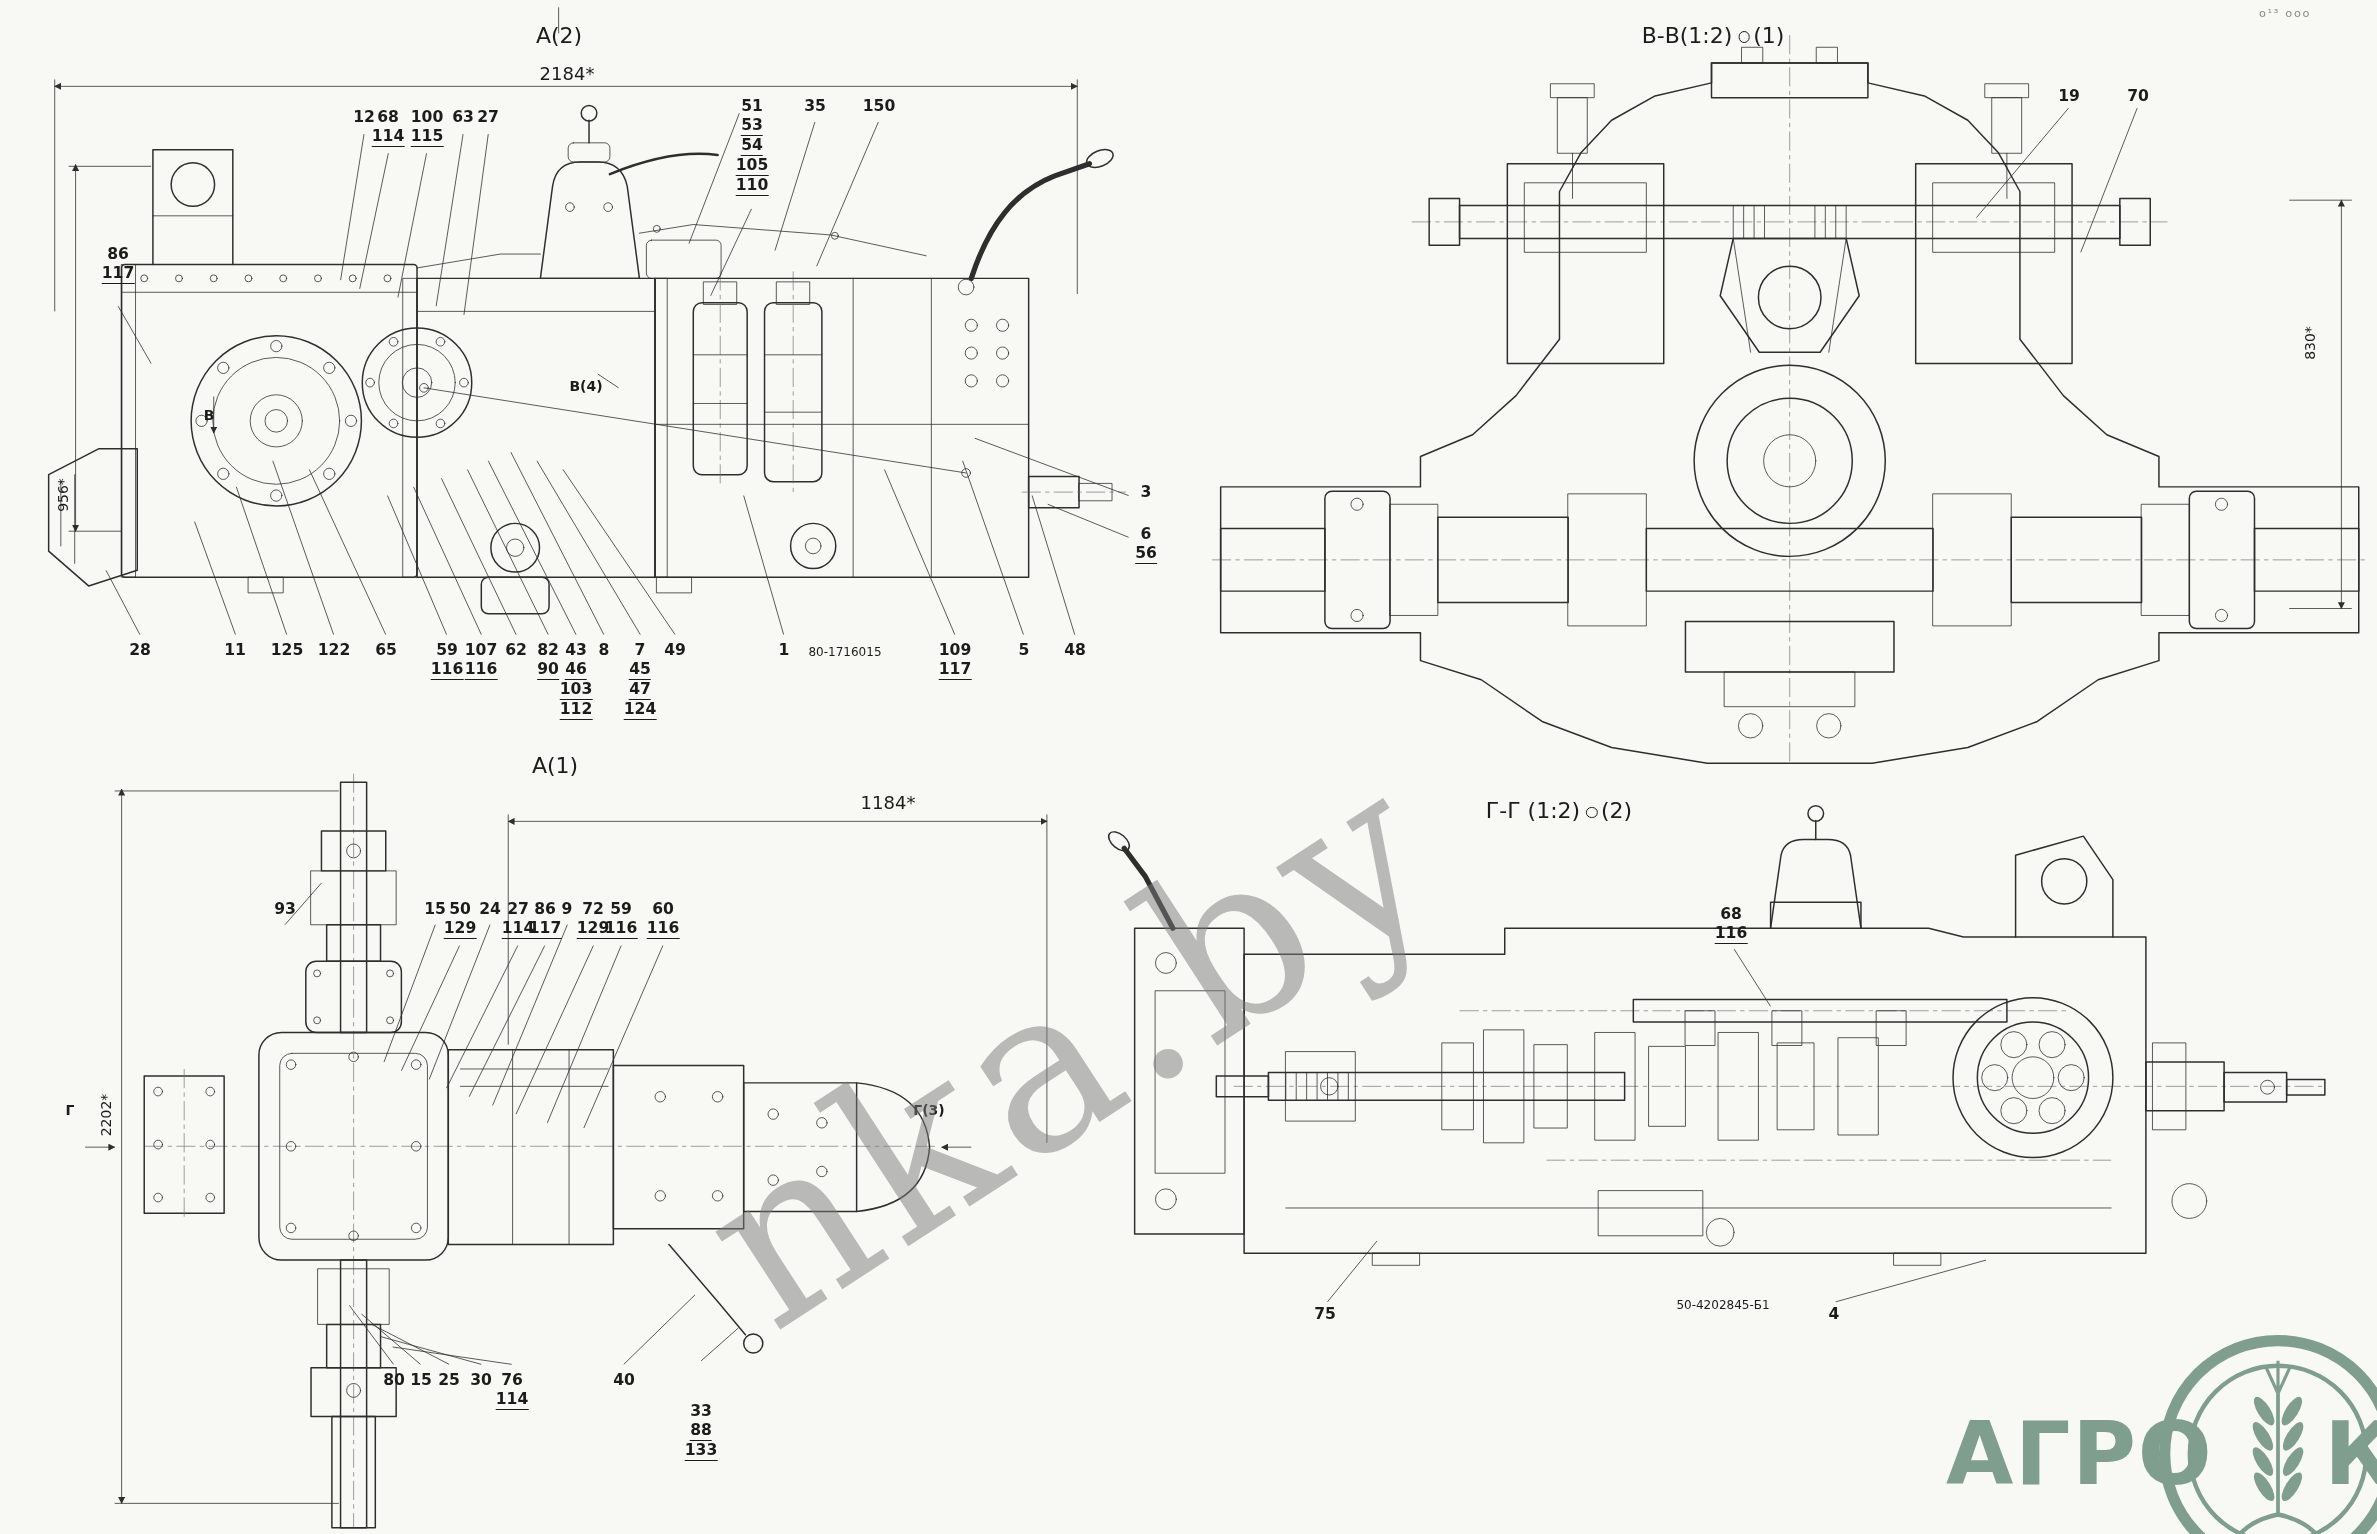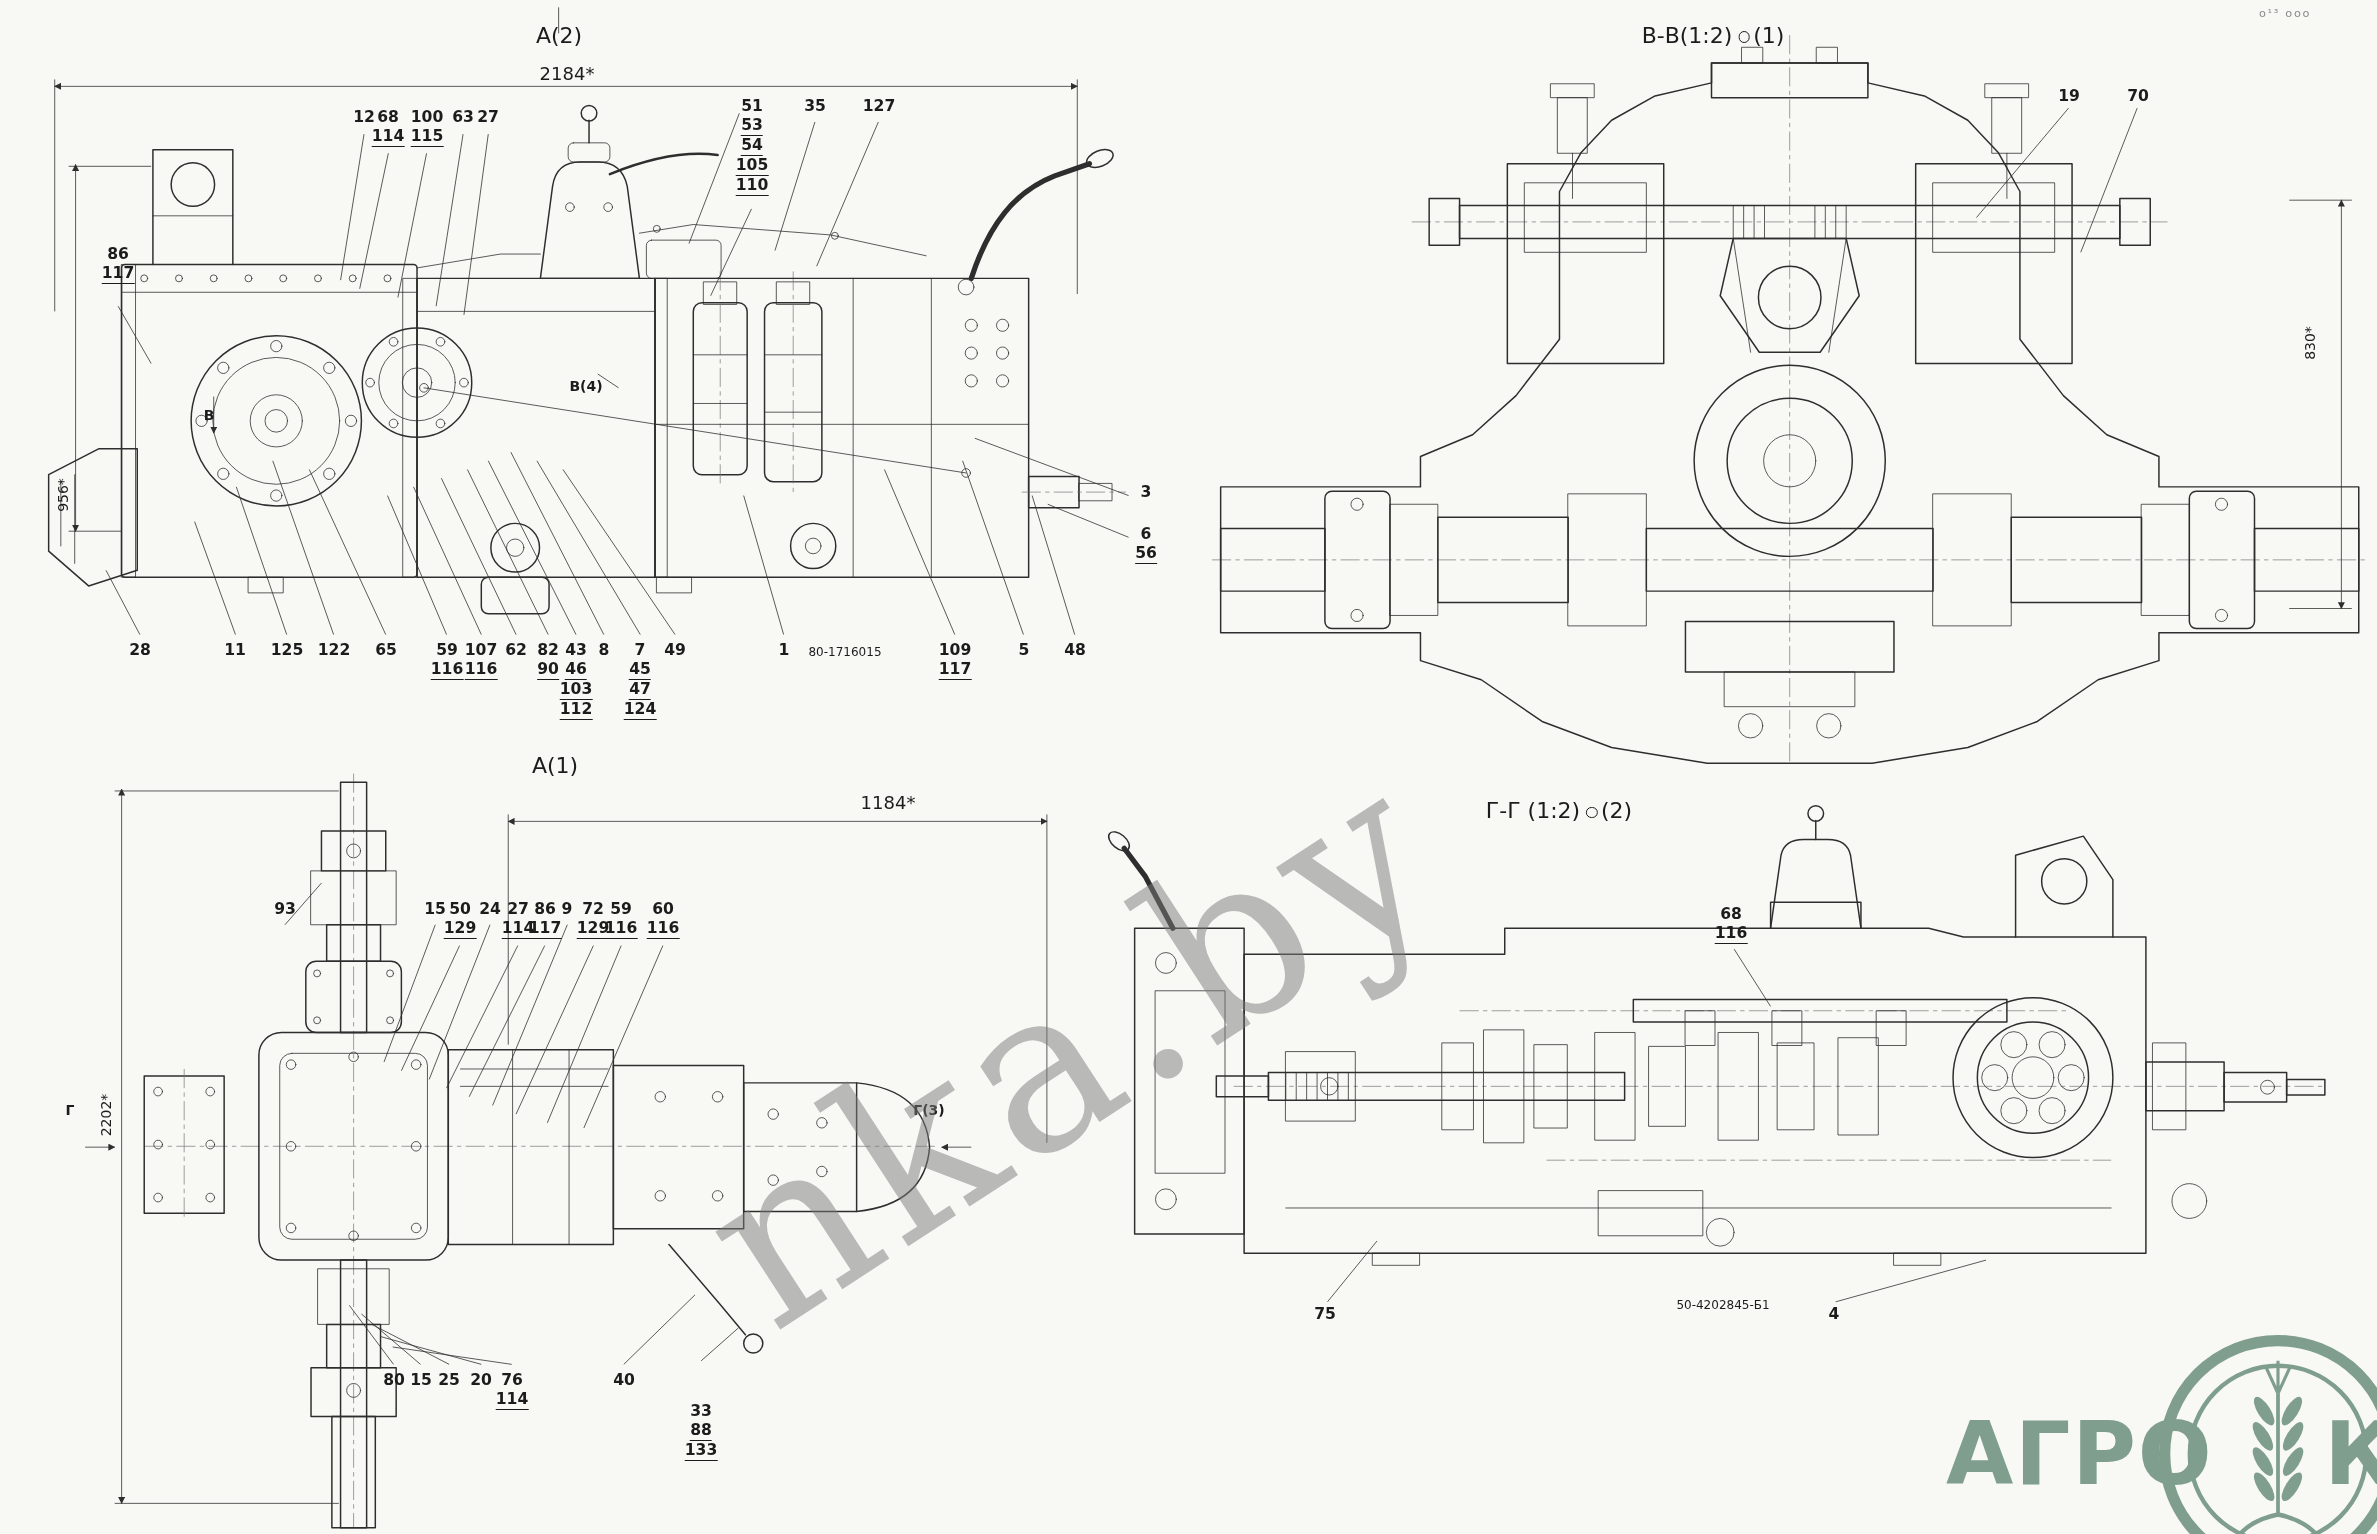--- a/index.html
+++ b/index.html
@@ -526,21 +526,21 @@
       <span>51</span>
       <span class="u">53</span>
       <span class="u">54</span>
       <span class="u">105</span>
       <span class="u">110</span>
     </div>
 <div class="callout" style="left:815px;top:97px">
       <span>35</span>
     </div>
 <div class="callout" style="left:879px;top:97px">
-      <span>127</span>
+      <span>150</span>
     </div>
 <div class="callout" style="left:118px;top:245px">
       <span>86</span>
       <span class="u">117</span>
     </div>
 <div class="callout" style="left:1146px;top:483px">
       <span>3</span>
     </div>
 <div class="callout" style="left:1146px;top:525px">
       <span>6</span>
@@ -654,21 +654,21 @@
 <div class="callout" style="left:394px;top:1371px">
       <span>80</span>
     </div>
 <div class="callout" style="left:421px;top:1371px">
       <span>15</span>
     </div>
 <div class="callout" style="left:449px;top:1371px">
       <span>25</span>
     </div>
 <div class="callout" style="left:481px;top:1371px">
-      <span>20</span>
+      <span>30</span>
     </div>
 <div class="callout" style="left:512px;top:1371px">
       <span>76</span>
       <span class="u">114</span>
     </div>
 <div class="callout" style="left:624px;top:1371px">
       <span>40</span>
     </div>
 <div class="callout" style="left:701px;top:1402px">
       <span>33</span>

